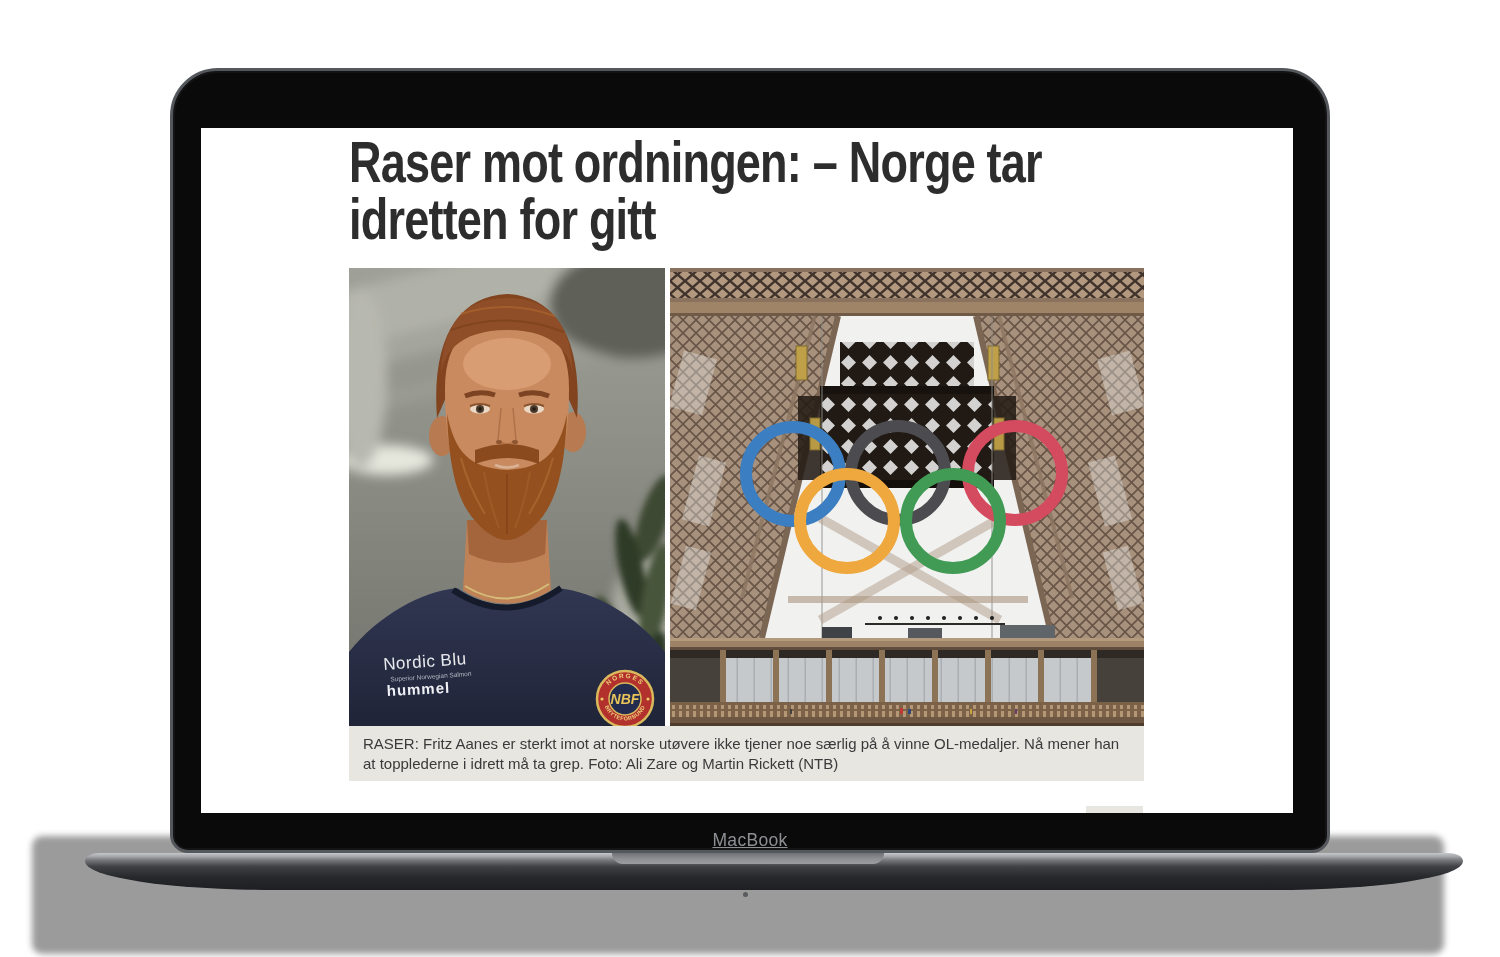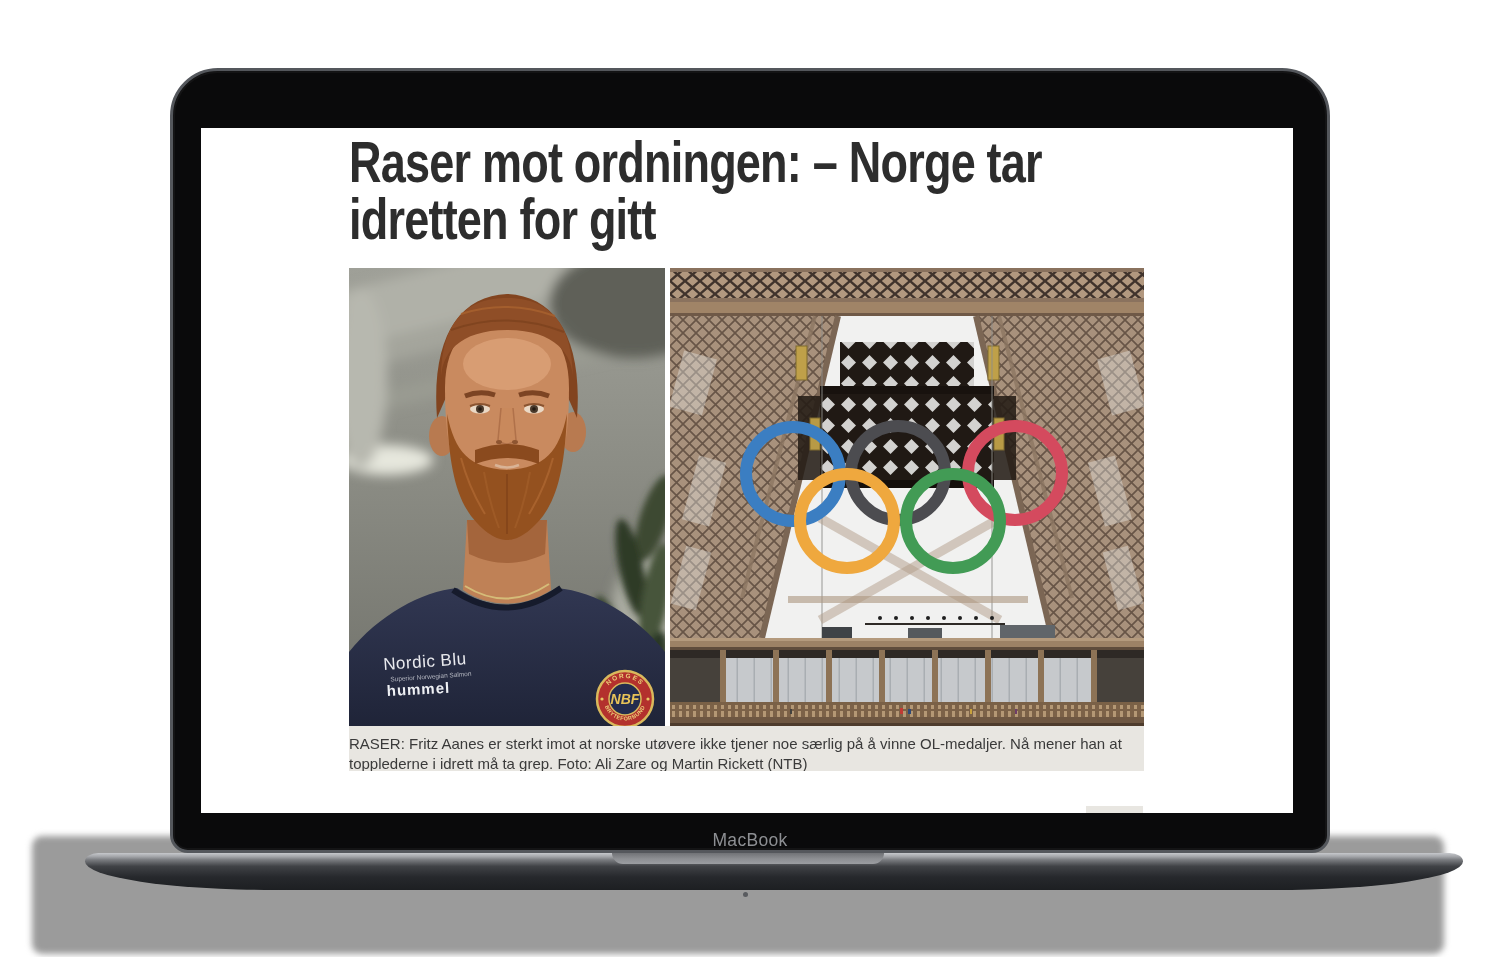--- a/index.html
+++ b/index.html
@@ -13,34 +13,34 @@
   .laptop-base{left:85px;top:853px;width:1378px;height:37px;z-index:3;
     background:linear-gradient(180deg,#c6c8cc 0%,#a2a4a8 10%,#7b7d81 18%,#404246 36%,#26282c 65%,#1d1f22 100%);
     border-radius:14px 14px 200px 200px / 9px 9px 30px 30px;}
   .hinge-notch{left:612px;top:853px;width:272px;height:11px;z-index:4;
     background:linear-gradient(180deg,#707276 0%,#8e9094 55%,#9b9da1 100%);
     border-radius:0 0 14px 14px;}
   .laptop-lid{left:170px;top:68px;width:1160px;height:785px;z-index:5;
     background:#0a0a0b;border:3px solid #54575c;box-sizing:border-box;
     border-radius:48px 48px 18px 18px;box-shadow:inset 0 0 0 2px #141415;}
   .macbook-label{left:170px;top:830px;width:1160px;text-align:center;z-index:7;
-    color:#8d8f93;font-size:17.5px;letter-spacing:.3px;}
+    color:#8d8f93;font-size:17.5px;letter-spacing:.3px;text-decoration:underline;}
   .floor-dot{left:743px;top:892px;width:5px;height:5px;border-radius:50%;background:#595b5f;z-index:6;}
 
   
   .screen{left:201px;top:128px;width:1092px;height:685px;background:#ffffff;overflow:hidden;z-index:6;}
   .headline{left:148px;top:6px;width:1020px;color:#2d2d2d;font-weight:bold;
     font-size:57px;line-height:57px;letter-spacing:-1px;
     transform:scaleX(.79);transform-origin:0 0;}
   .headline div{white-space:nowrap;}
   .photo{overflow:hidden;}
   .photo-left{left:148px;top:140px;width:316px;height:458px;}
   .photo-right{left:469px;top:140px;width:474px;height:458px;}
-  .photo-caption{left:148px;top:598px;width:795px;height:45px;background:#e8e6e1;
-    box-sizing:border-box;padding:8px 14px 0 0;overflow:hidden;
+  .photo-caption{left:148px;top:598px;width:795px;height:55px;background:#e8e6e1;
+    box-sizing:border-box;padding:8px 14px 0 14px;overflow:hidden;
     font-size:15px;line-height:20px;color:#3a3a3a;}
   .caption-stub{left:885px;top:678px;width:57px;height:7px;background:#e8e6e1;}
   svg{display:block;font-family:"Liberation Sans",sans-serif;}
 </style>
 </head>
 <body>
 
 <div id="stage">
 
   <div class="abs laptop-shadow"></div>

